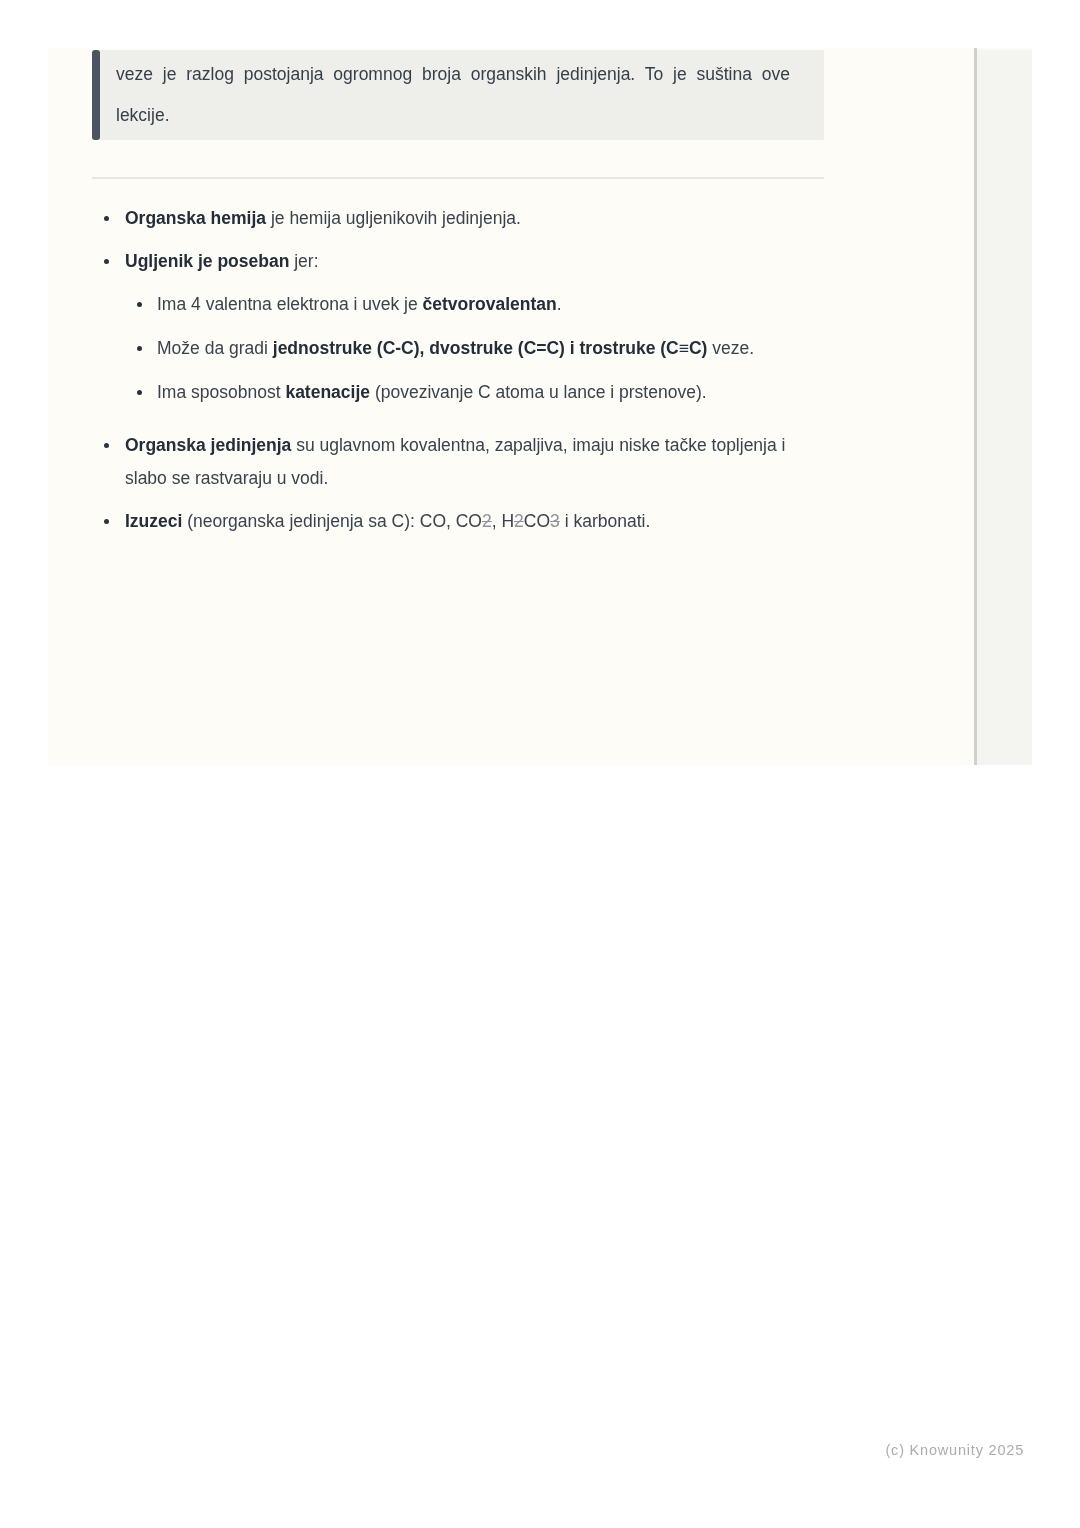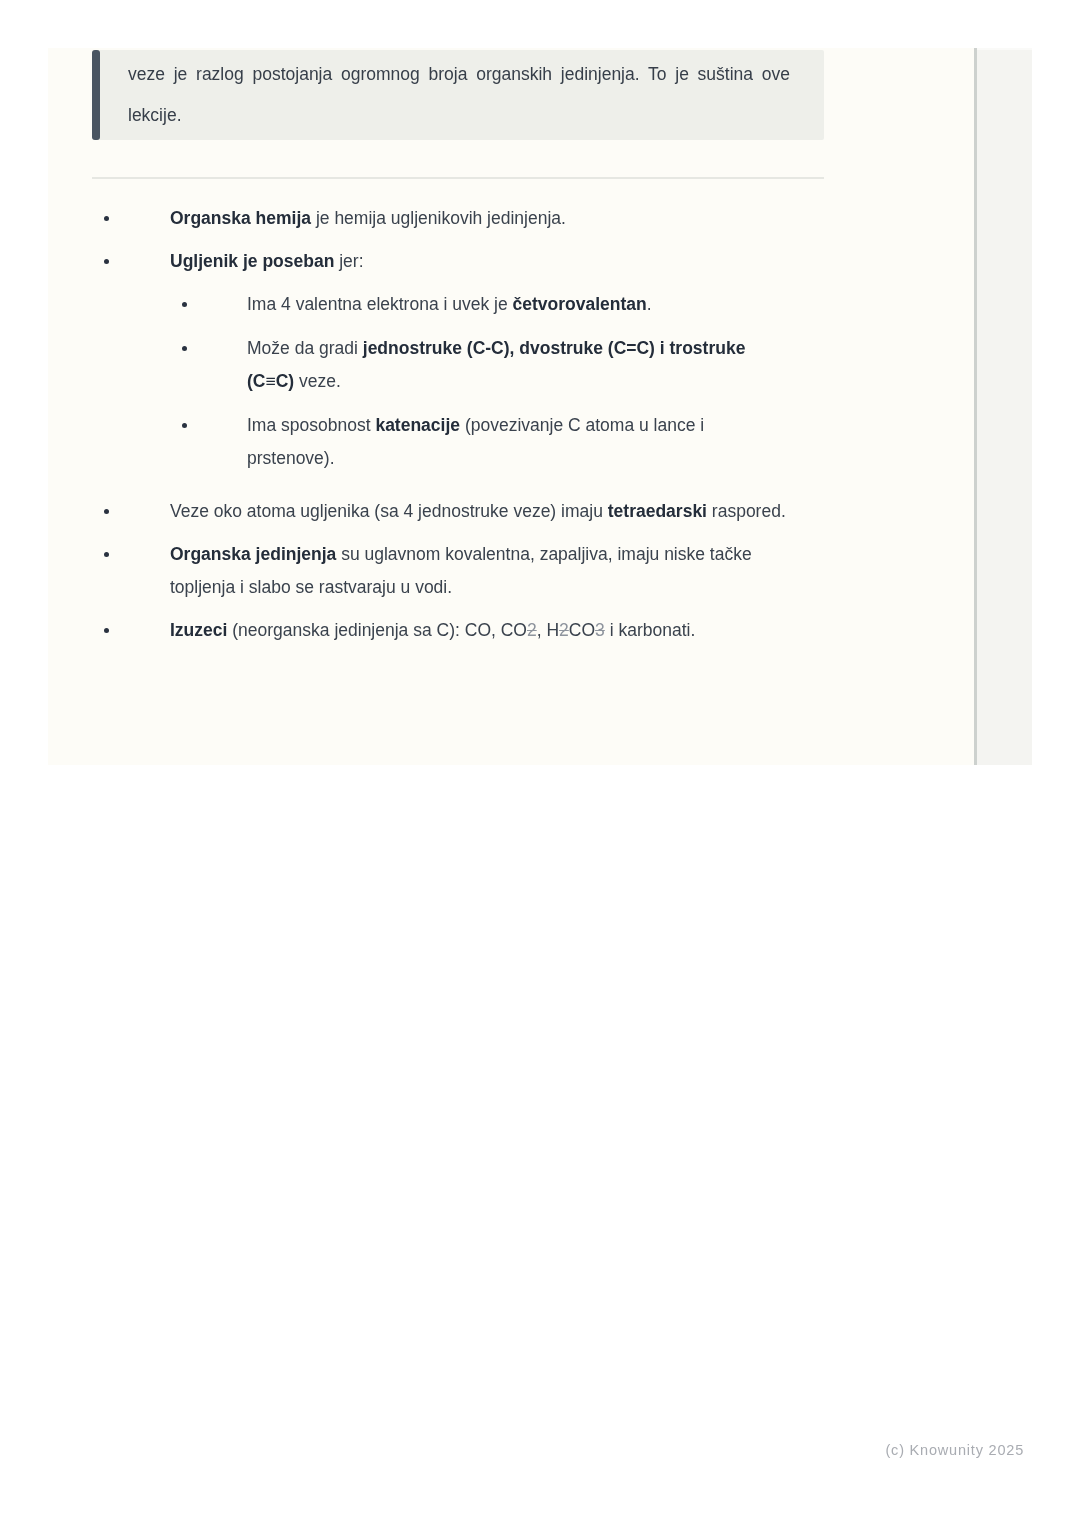--- a/index.html
+++ b/index.html
@@ -33,21 +33,21 @@
     border-radius: 2px;
   }
   .bq-bar {
     flex: 0 0 8px;
     width: 8px;
     background: #4A5562;
     border-radius: 3px;
   }
   .bq-text {
     flex: 1 1 auto;
-    padding: 4px 34px 4px 28px;
+    padding: 4px 34px 4px 16px;
     font-size: 17.5px;
     line-height: 41px;
     color: #363E49;
     text-align: justify;
   }
 
   
   .divider {
     border: none;
     border-top: 2px solid #E6E7E2;
@@ -77,21 +77,21 @@
     color: #3A424D;
   }
   ul.review .dot {
     flex: 0 0 5px;
     width: 5px; height: 5px;
     border-radius: 50%;
     background: #2A3240;
     margin-top: 14px;
     margin-right: 16px;
   }
-  ul.review .li-text { flex: 1 1 auto; margin-left: 45px; }
+  ul.review .li-text { flex: 1 1 auto; }
   ul.sub { list-style: none; margin: 10px 0 10px 0; }
   ul.sub li {
     padding-left: 12px;
     padding-right: 0;
     margin-bottom: 11px;
     justify-content: center;
   }
   ul.sub li:last-child { margin-bottom: 0; }
   ul.sub .dot { margin-right: 15px; }
 
@@ -155,24 +155,20 @@
                   <div class="li-text"><span>Može da gradi </span><span class="b">jednostruke (C-C), dvostruke (C=C) i trostruke (C≡C)</span><span> veze.</span></div>
                 </li>
                 <li>
                   <span class="dot"></span>
                   <div class="li-text"><span>Ima sposobnost </span><span class="b">katenacije</span><span> (povezivanje C atoma u lance i prstenove).</span></div>
                 </li>
               </ul></div>
           </li>
           <li>
             <span class="dot"></span>
-            <div class="li-text"><span>Veze oko atoma ugljenika (sa 4 jednostruke veze) imaju </span><span class="b">tetraedarski</span><span> raspored.</span></div>
-          </li>
-          <li>
-            <span class="dot"></span>
             <div class="li-text"><span class="b">Organska jedinjenja</span><span> su uglavnom kovalentna, zapaljiva, imaju niske tačke topljenja i slabo se rastvaraju u vodi.</span></div>
           </li>
           <li>
             <span class="dot"></span>
             <div class="li-text"><span class="b">Izuzeci</span><span> (neorganska jedinjenja sa C): CO, CO</span><span class="strike">2</span><span>, H</span><span class="strike">2</span><span>CO</span><span class="strike">3</span><span> i karbonati.</span></div>
           </li>
         </ul>
 
     </div>
   </div>

